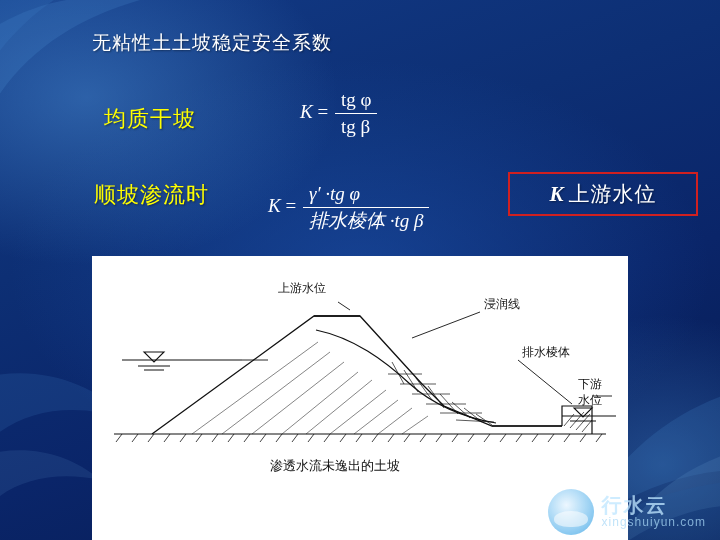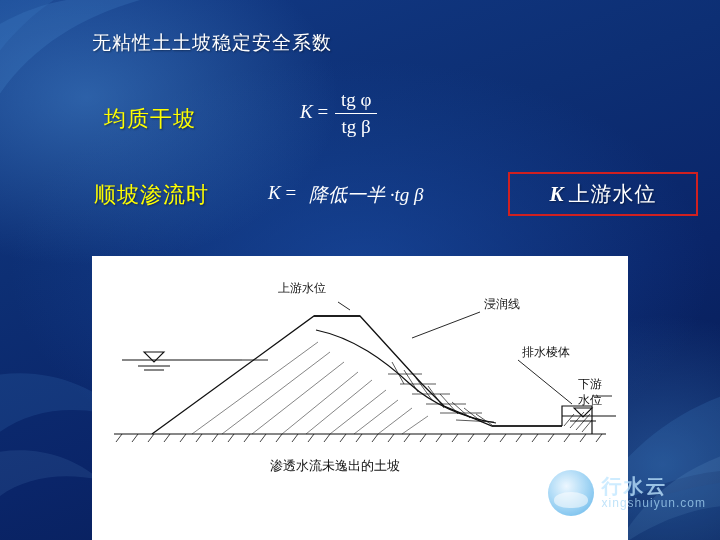--- a/index.html
+++ b/index.html
@@ -61,21 +61,21 @@
     color: #ffffff;
     font-family: "Liberation Serif", serif;
     white-space: nowrap;
   }
   .f1 { left: 300px; top: 88px; font-size: 19px; }
   .f2 { left: 268px; top: 182px; font-size: 19px; }
 
   .frac {
     display: inline-block;
     vertical-align: middle;
-    text-align: center;
+    text-align: left;
     margin: 0 2px;
   }
   .frac .num {
     display: block;
     padding: 0 6px 1px 6px;
     border-bottom: 1px solid #ffffff;
     line-height: 1.25;
   }
   .frac .den {
     display: block;
@@ -125,21 +125,21 @@
   }
   .fig-caption {
     font-family: "DejaVu Sans", sans-serif;
     font-size: 13px;
     fill: #111111;
   }
 
   .watermark {
     position: absolute;
     right: 14px;
-    bottom: 24px;
+    bottom: 5px;
     display: flex;
     align-items: center;
     opacity: 0.85;
     pointer-events: none;
     justify-content: flex-end;
   }
   .wm-logo {
     width: 46px;
     height: 46px;
     border-radius: 50%;
@@ -205,21 +205,22 @@
     <span class="frac">
       <span class="num">tg φ</span>
       <span class="den">tg β</span>
     </span>
   </div>
 
   <div class="formula f2">
     <span class="ital">K</span>
     <span>=</span>
     <span class="frac">
-      <span class="den ital">降低一半 ·tg β</span>
+      <span class="num ital">γ′ ·tg φ</span>
+      <span class="den ital">排水棱体 ·tg β</span>
     </span>
   </div>
 
   <div class="kbox">
     <span class="kchar">K</span>
     <span>上游水位</span>
   </div>
 
   <div class="figure">
     <svg width="536" height="238" viewBox="0 0 536 238">

